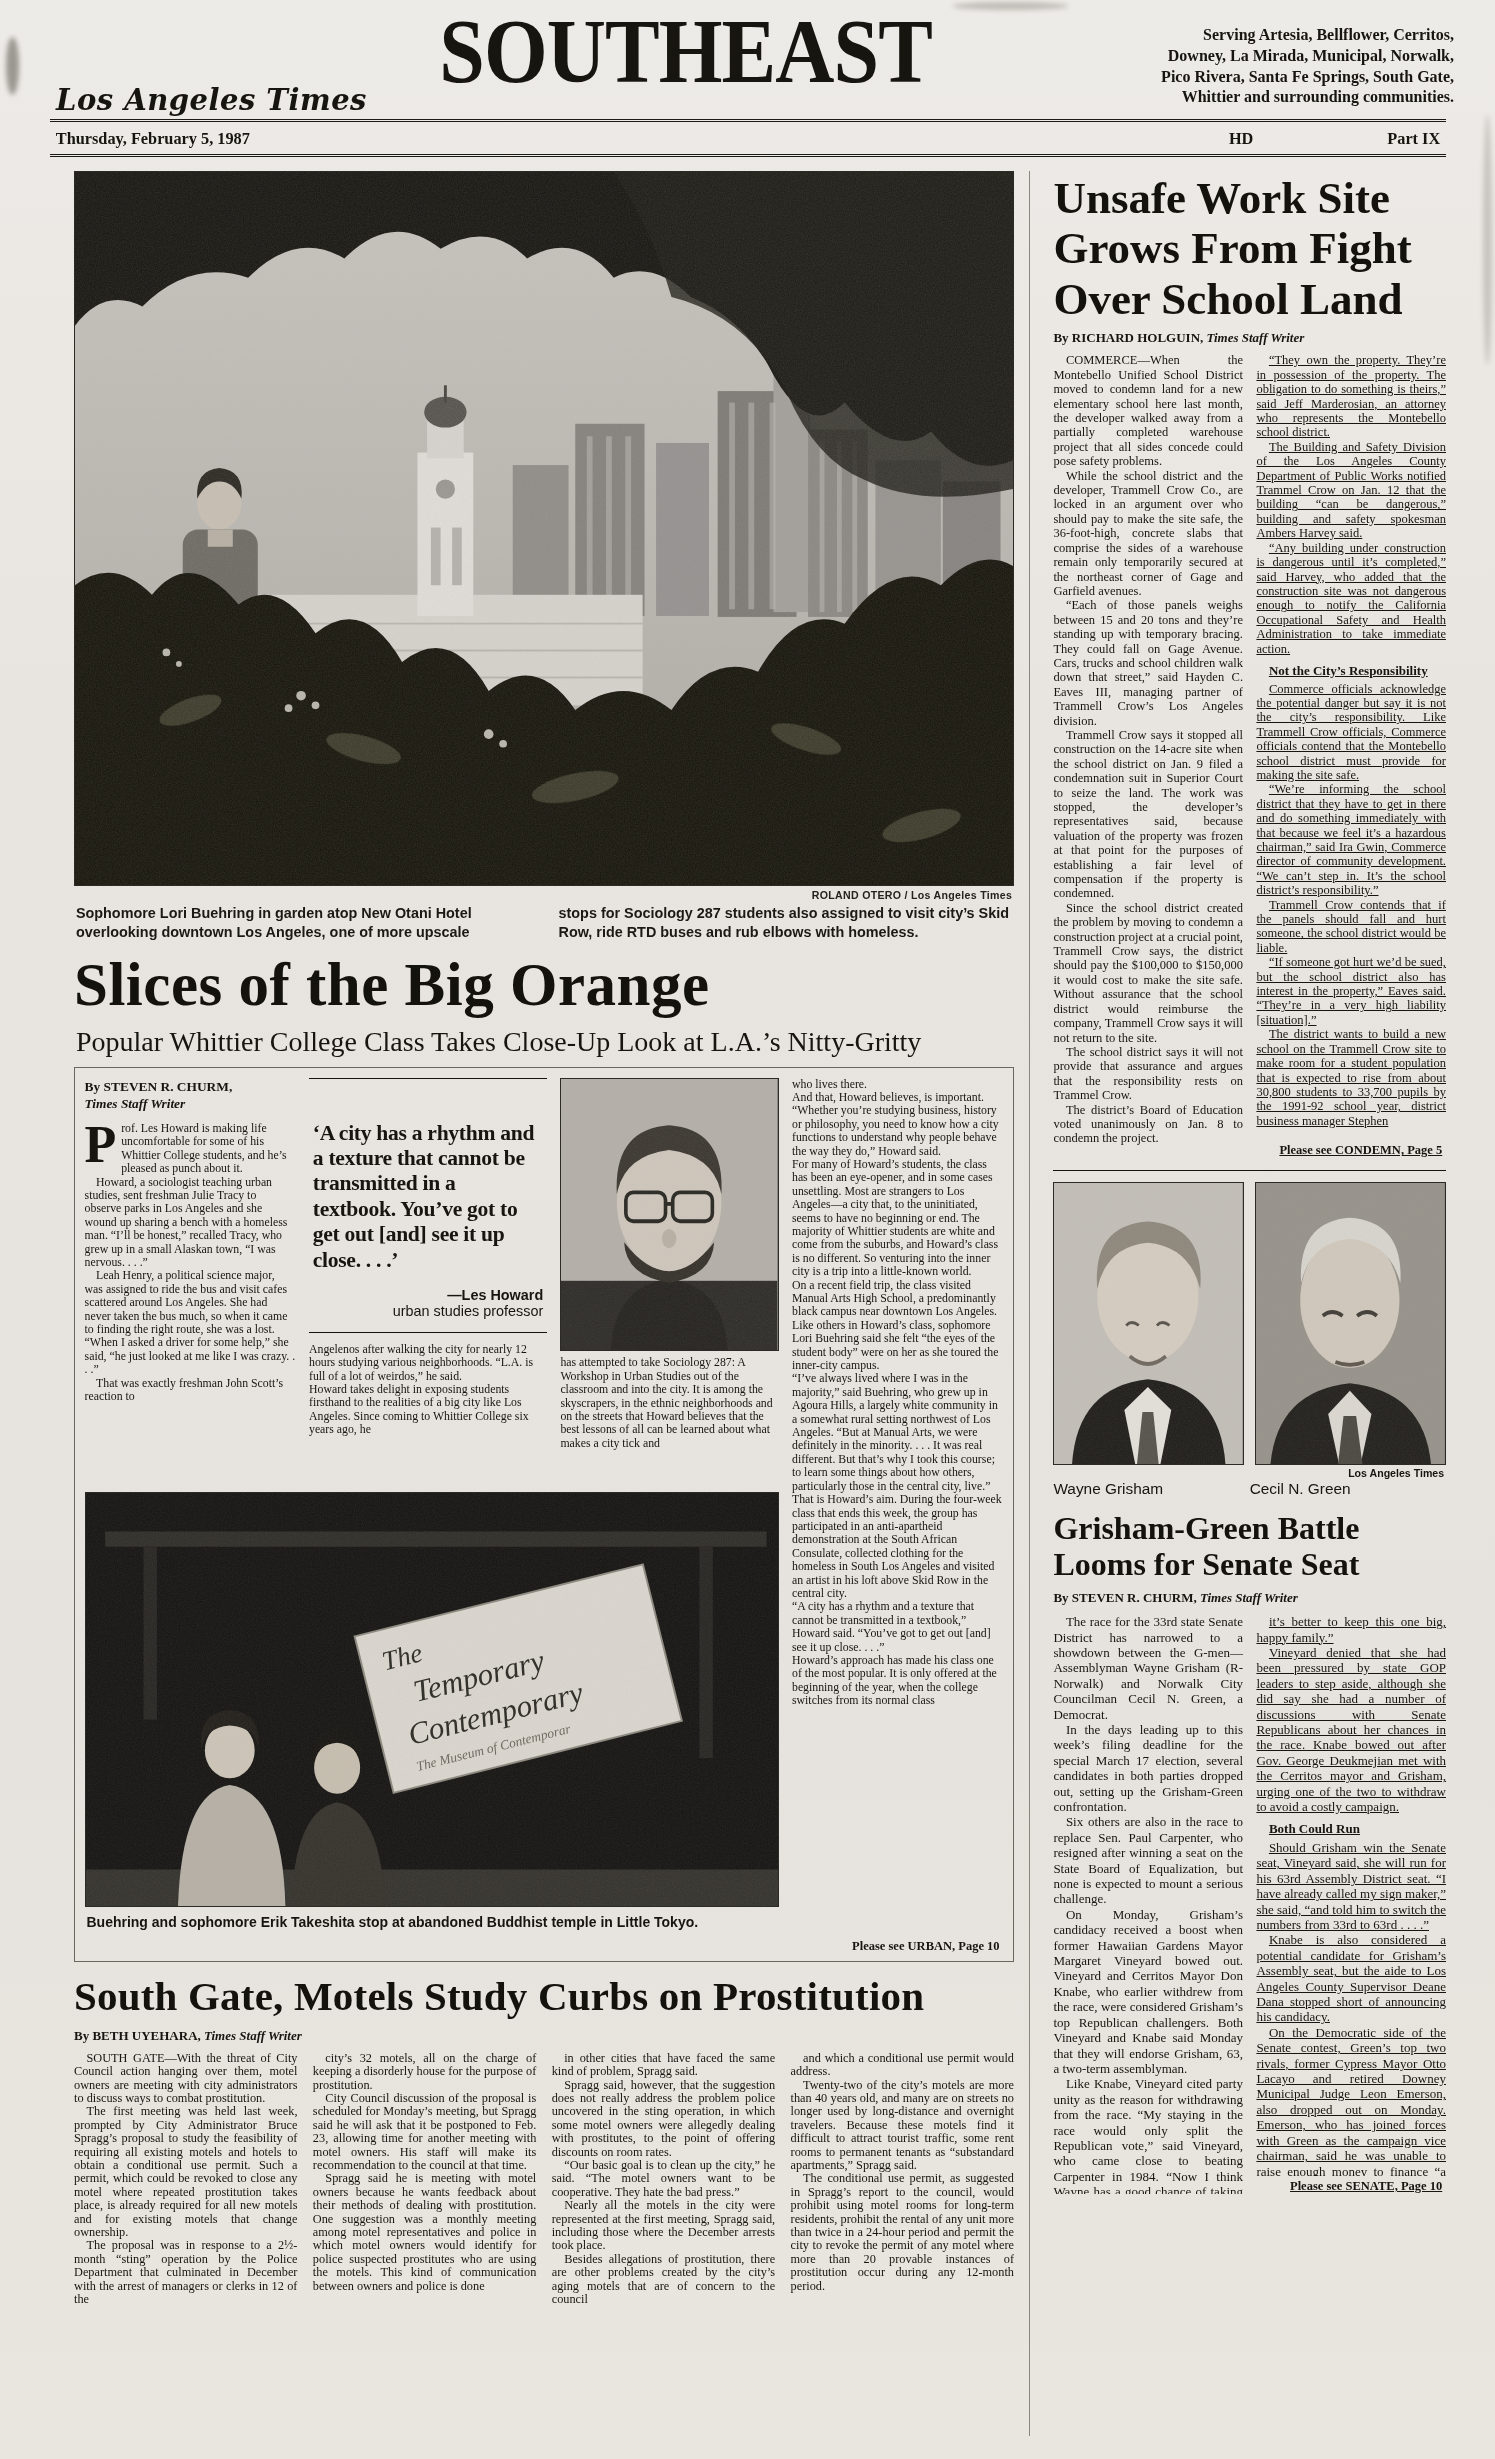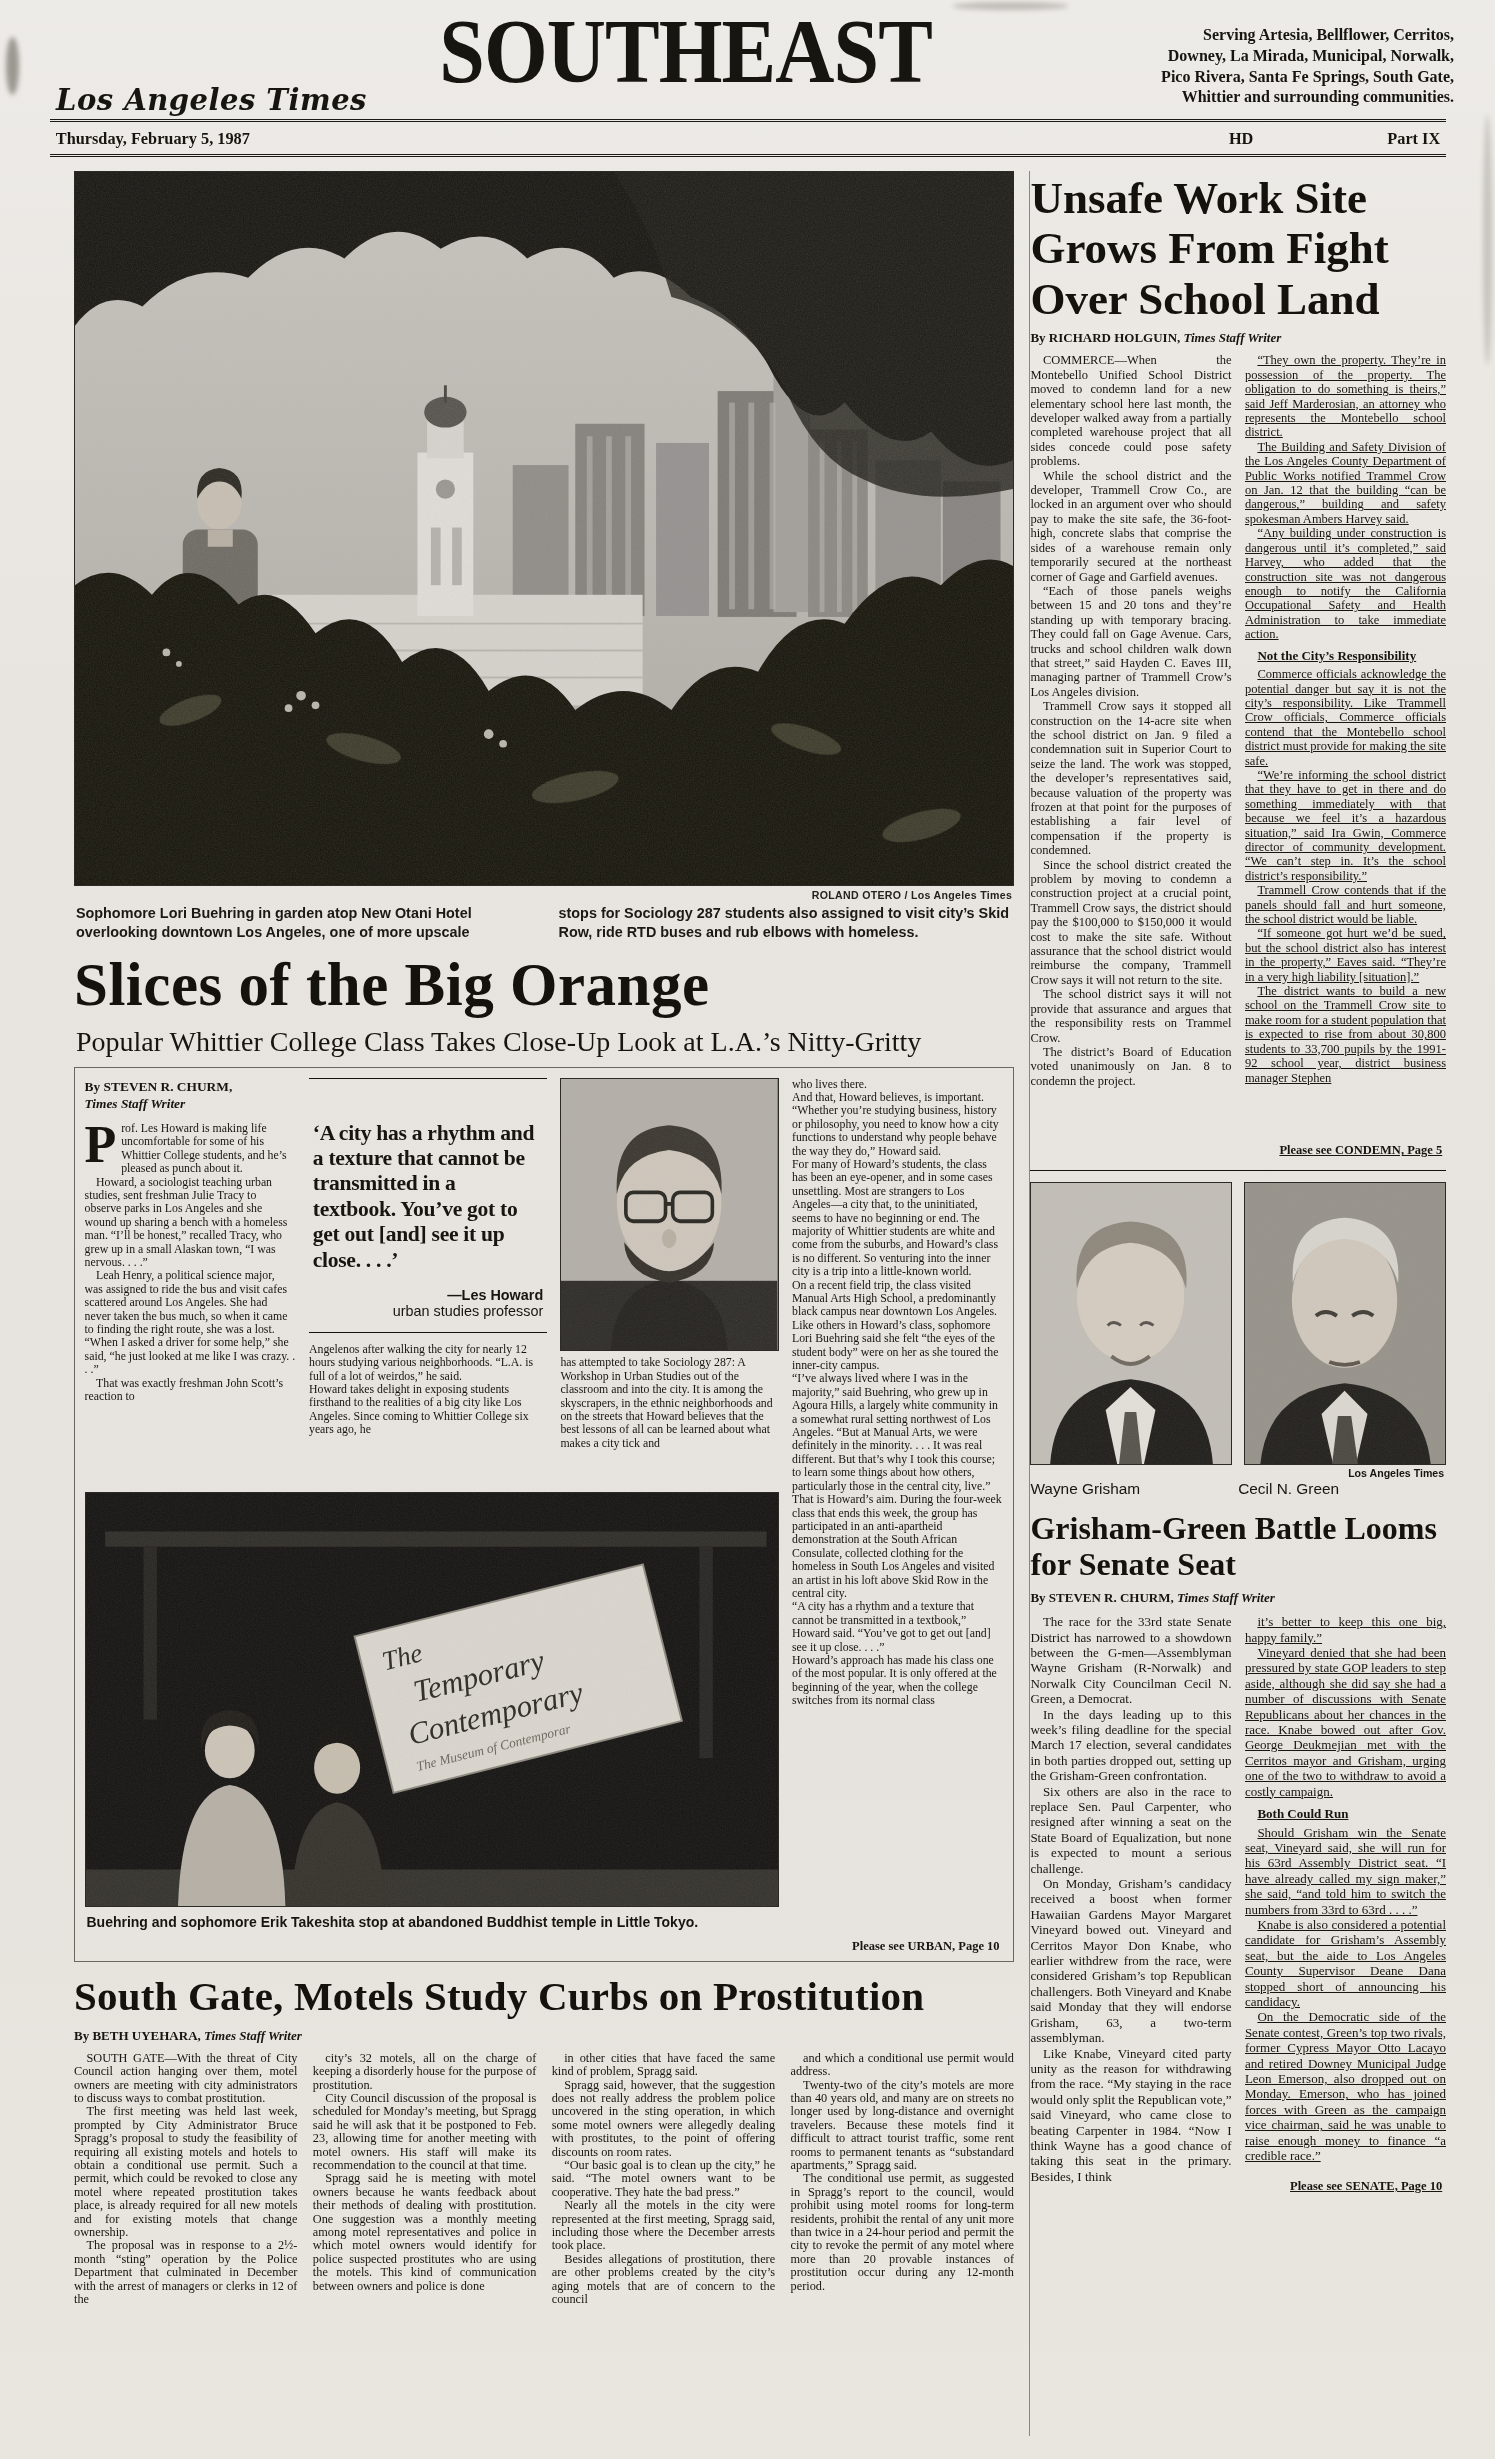--- a/index.html
+++ b/index.html
@@ -20,21 +20,21 @@
   .section-title { position:absolute; left:0; right:125px; top:5.8px; text-align:center; }
   .section-title span { display:inline-block; font:700 91px/1 "Liberation Serif", serif; transform:scaleX(.9); letter-spacing:-1px; }
   .serving { position:absolute; right:42px; top:25px; text-align:right; font:700 16px/1.3 "Liberation Serif", serif; }
 
   .dateline { margin:0 50px; border-top:3.8px double #1c1a15; border-bottom:3.8px double #1c1a15; padding:6.7px 5.8px 5.8px; display:flex; align-items:baseline; font:700 16.3px "Liberation Serif", serif; }
   .dl-hd { margin-left:auto; margin-right:134px; }
 
   
   .main { display:flex; gap:15.4px; margin:13.4px 50px 0; }
   .left-sec { width:940px;padding-left:24px; }
-  .right-sec { flex:1; border-left:1px solid #8a867d; padding-left:0; min-width:0; }
+  .right-sec { flex:1; border-left:1px solid #8a867d; padding-left:23px; min-width:0; }
 
   
   .photo-frame { border:1px solid #2c2a24; background:#777; overflow:hidden; }
   .photo-frame svg { display:block; }
   .main-photo { height:713px; }
   .photo-credit { text-align:right; font:700 10.6px "Liberation Sans", sans-serif; letter-spacing:0.3px; padding:2.9px 1.9px 0; color:#24221c; }
   .caption-row { display:flex; gap:29px; margin:2.9px 1.9px 11.5px; font:700 14.4px/1.35 "Liberation Sans", sans-serif; color:#1b1914; }
   .caption-row > div { width:50%; }
 
   
@@ -391,21 +391,21 @@
           <div class="col-pin">
             <div class="fill">
               <div>
                   <p>“They own the property. They’re in possession of the property. The obligation to do something is theirs,” said Jeff Marderosian, an attorney who represents the Montebello school district.</p>
                   <p>The Building and Safety Division of the Los Angeles County Department of Public Works notified Trammel Crow on Jan. 12 that the building “can be dangerous,” building and safety spokesman Ambers Harvey said.</p>
                   <p>“Any building under construction is dangerous until it’s completed,” said Harvey, who added that the construction site was not dangerous enough to notify the California Occupational Safety and Health Administration to take immediate action.</p>
                 </div>
               <div class="news-sub">Not the City’s Responsibility</div>
               <div>
                   <p>Commerce officials acknowledge the potential danger but say it is not the city’s responsibility. Like Trammell Crow officials, Commerce officials contend that the Montebello school district must provide for making the site safe.</p>
-                  <p>“We’re informing the school district that they have to get in there and do something immediately with that because we feel it’s a hazardous situation,” said Ira Gwin, Commerce director of community development. “We can’t step in. It’s the school district’s responsibility.”</p>
+                  <p>“We’re informing the school district that they have to get in there and do something immediately with that because we feel it’s a hazardous chairman,” said Ira Gwin, Commerce director of community development. “We can’t step in. It’s the school district’s responsibility.”</p>
                   <p>Trammell Crow contends that if the panels should fall and hurt someone, the school district would be liable.</p>
                   <p>“If someone got hurt we’d be sued, but the school district also has interest in the property,” Eaves said. “They’re in a very high liability [situation].”</p>
                   <p>The district wants to build a new school on the Trammell Crow site to make room for a student population that is expected to rise from about 30,800 students to 33,700 pupils by the 1991-92 school year, district business manager Stephen</p>
                 </div>
             </div>
             <div class="continuation">Please see CONDEMN, Page 5</div>
           </div>
         </div>
       </div>
 

